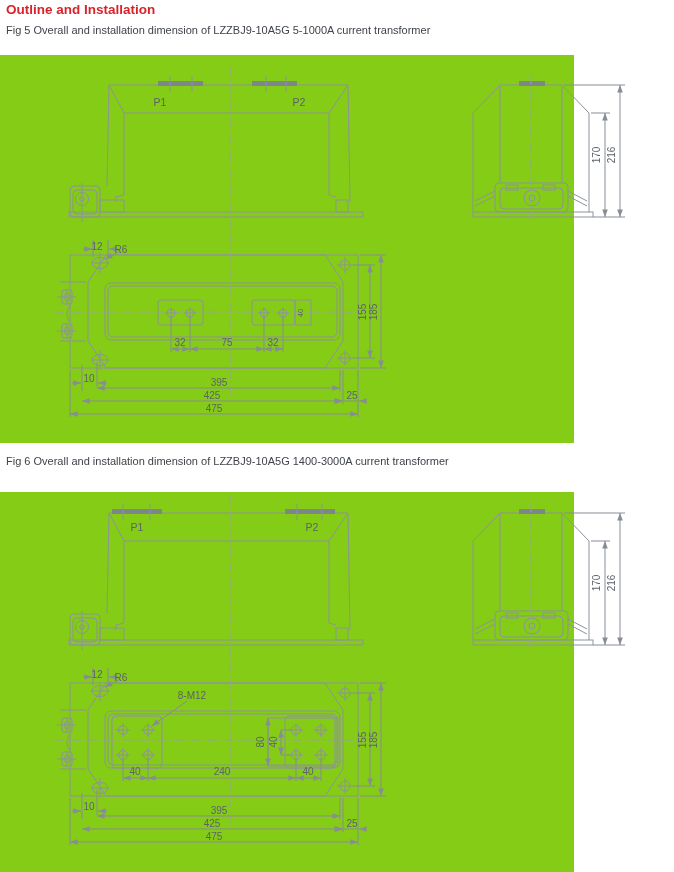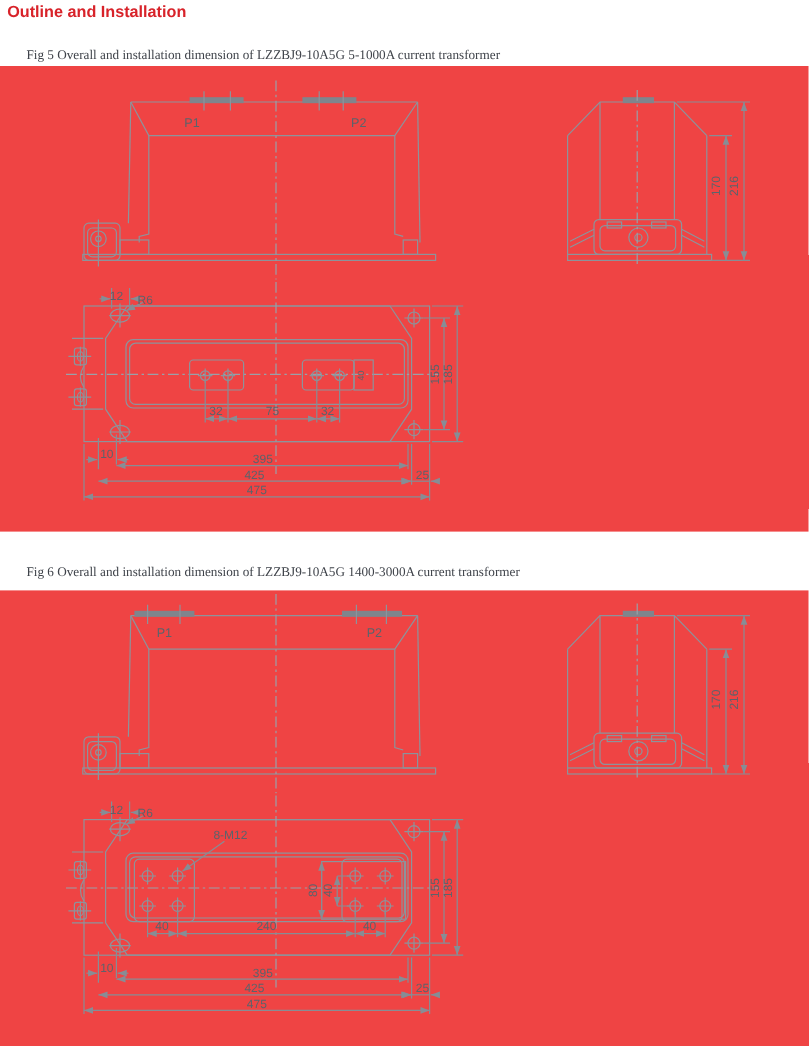--- a/index.html
+++ b/index.html
@@ -1,22 +1,22 @@
 <!DOCTYPE html>
 <html><head>
 <meta charset="utf-8">
 <style>
   html,body{margin:0;padding:0;background:#ffffff;}
   .page{position:relative;width:674px;height:872px;background:#ffffff;overflow:hidden;
         font-family:"Liberation Sans", sans-serif;}
   .heading{position:absolute;left:6px;top:2px;font-size:13.5px;font-weight:bold;color:#d8232a;margin:0;}
-  .caption{position:absolute;left:6px;font-size:11px;color:#3f434a;margin:16px;font-family:Liberation Serif, serif;}
+  .caption{position:absolute;left:6px;font-size:11px;color:#3f434a;margin:0;}
   .cap5{top:24px;}
   .cap6{top:455px;}
-  .panel{position:absolute;left:0;width:674px;background:#ef4444;}
+  .panel{position:absolute;left:0;width:574px;background:#84cc16;}
   .panel5{top:55px;height:388px;}
   .panel6{top:492px;height:380px;}
   svg{display:block;}
   .ln{stroke:#8d939b;fill:none;stroke-width:1;}
   .dim{stroke:#878d95;fill:none;stroke-width:1;}
   .cl{stroke:#9aa0a8;fill:none;stroke-width:1;stroke-dasharray:9 3 2 3;}
   .bar{fill:#7f858d;stroke:none;}
   text{fill:#5c636b;font-family:"Liberation Sans", sans-serif;font-size:10px;text-anchor:middle;}
   .plab{font-size:10.5px;}
   .tiny{font-size:7.5px;}

